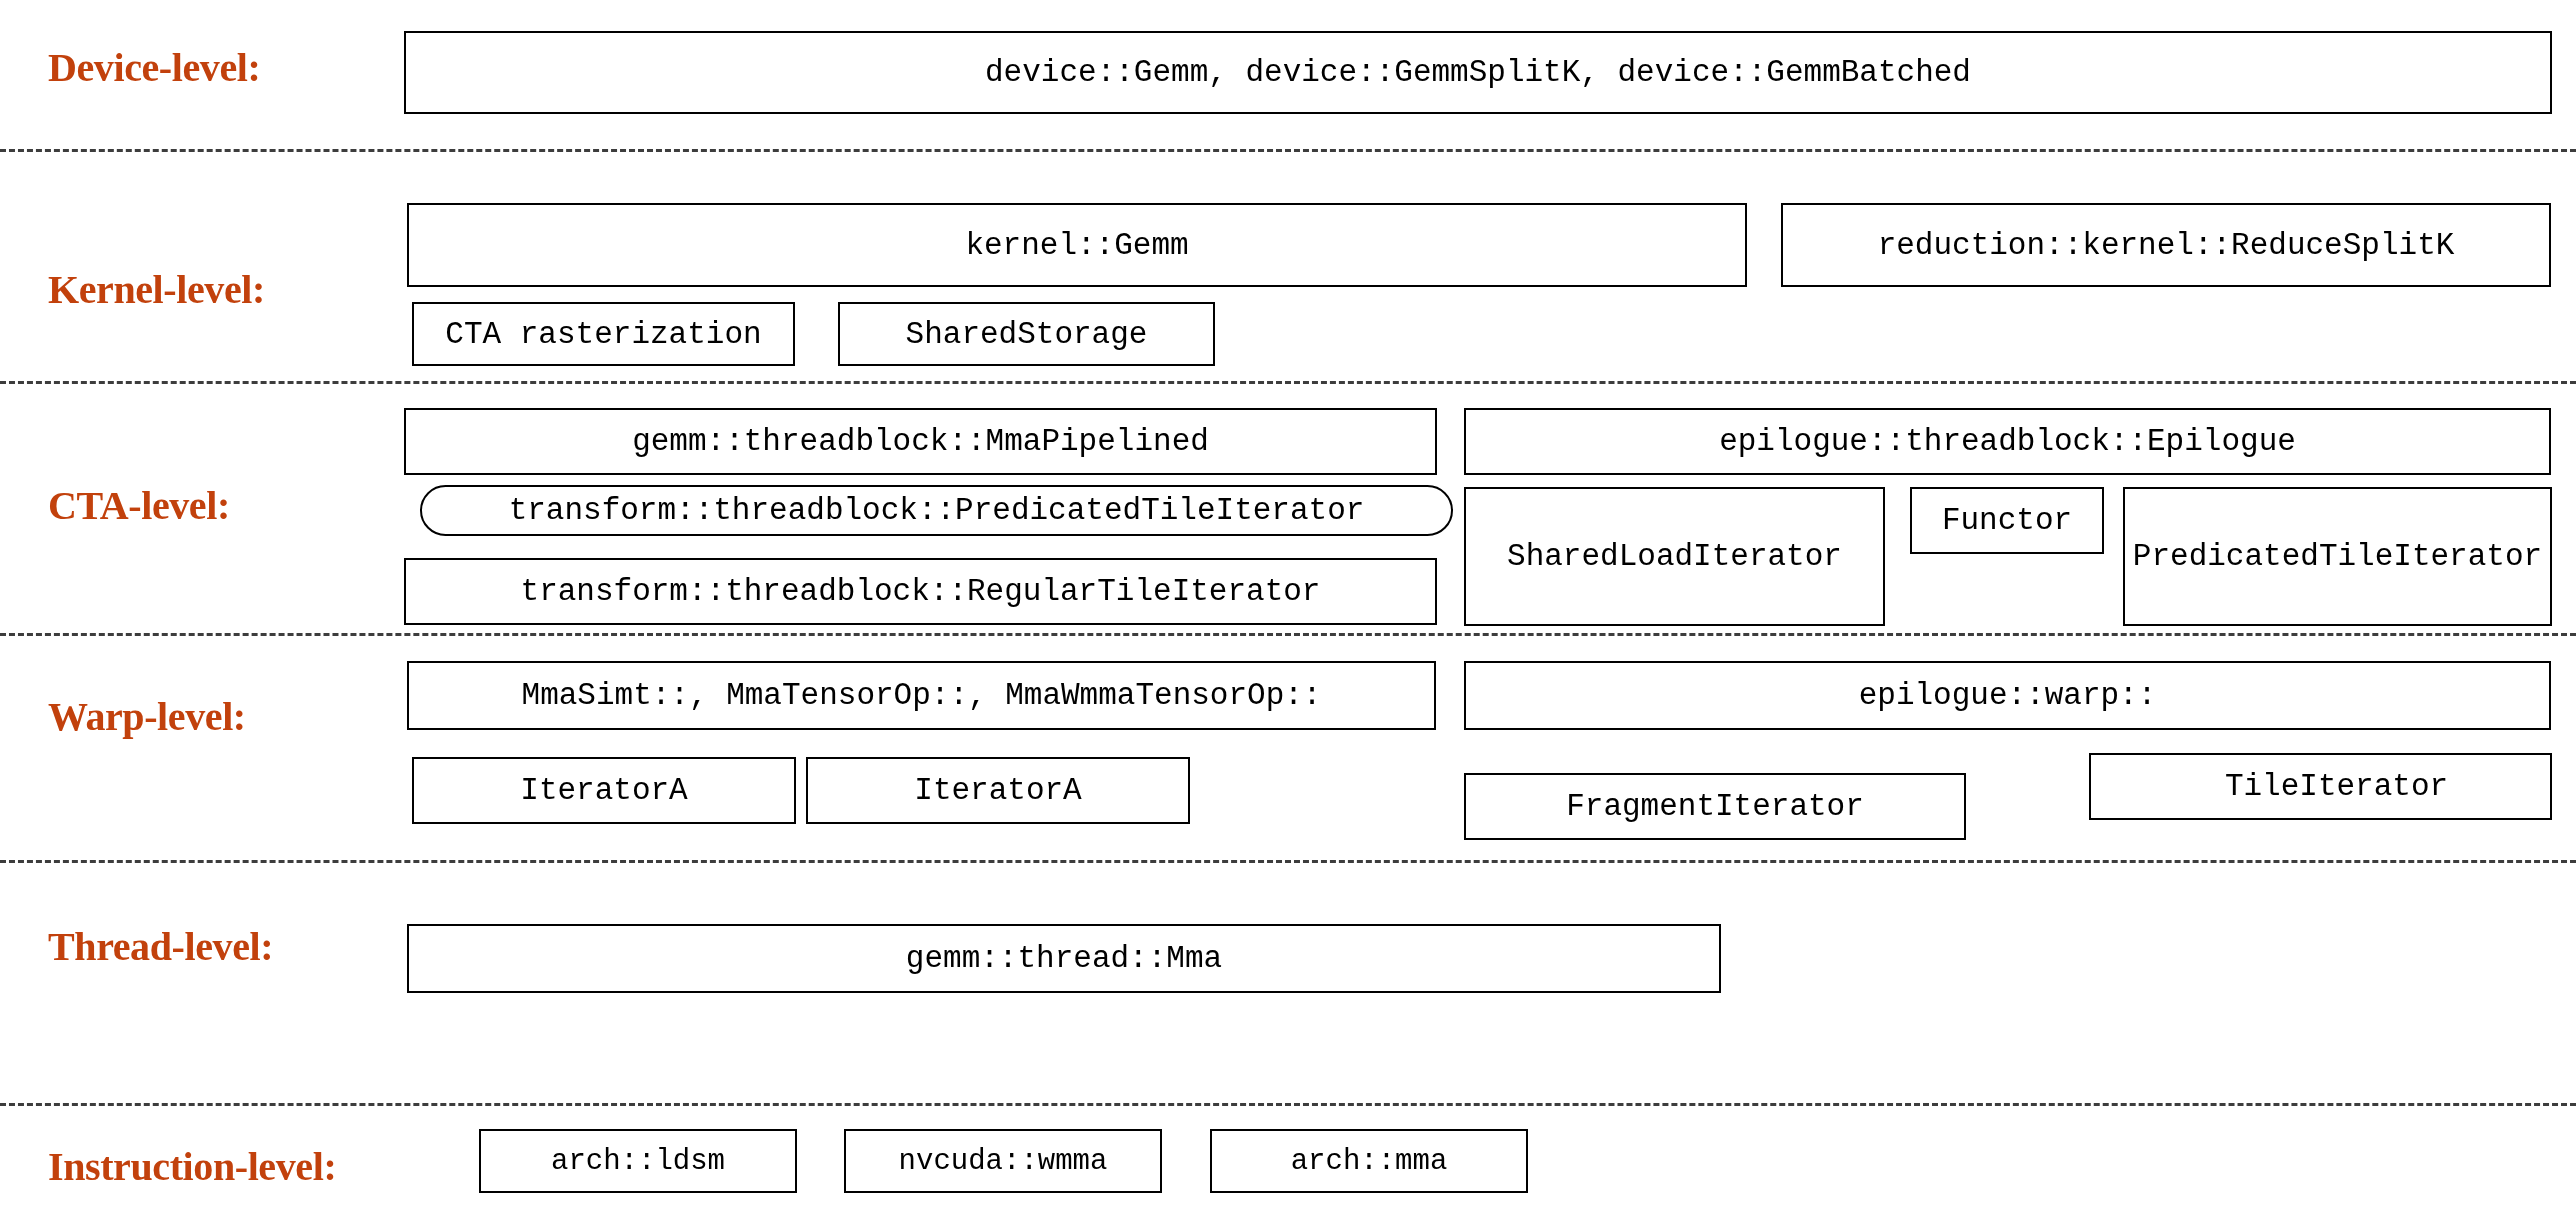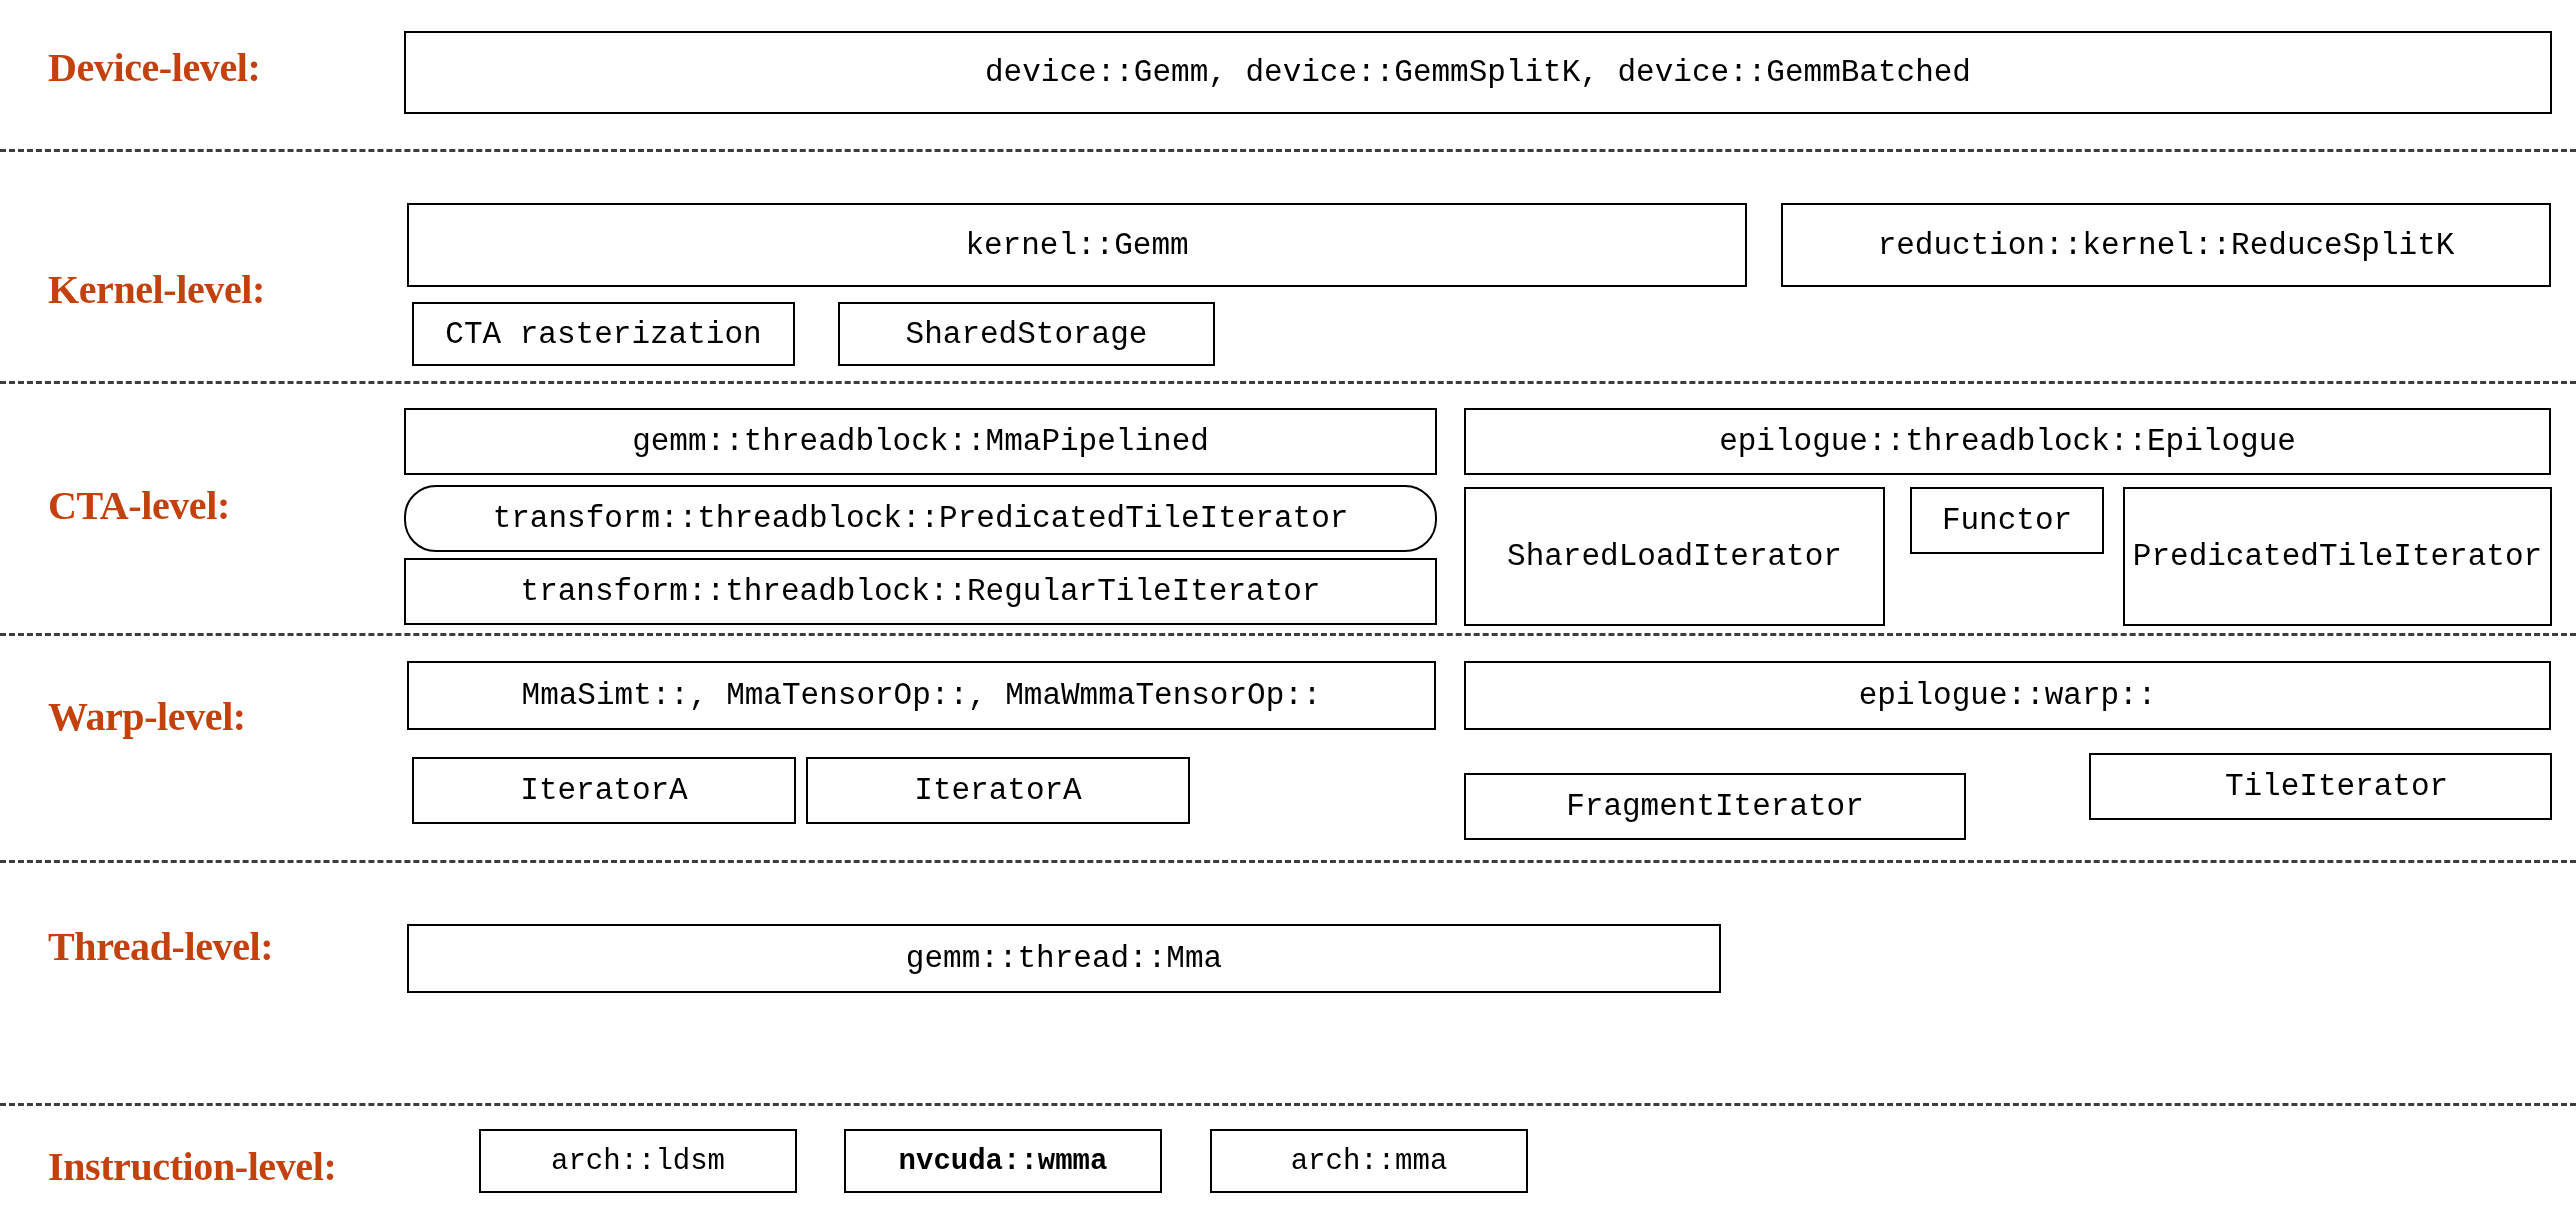--- a/index.html
+++ b/index.html
@@ -57,21 +57,21 @@
   </div>
 
   <div class="divider" style="top:381px;"></div>
 
   <div class="row-label" style="top:482px;">CTA-level:</div>
 
   <div class="box" style="left:404px;top:408px;width:1033px;height:67px;">
     <span>gemm::threadblock::MmaPipelined</span>
   </div>
 
-  <div class="box" style="left:404px;top:485px;width:1033px;height:67px;border-radius:32px;">
+  <div class="box" style="left:420px;top:485px;width:1033px;height:51px;border-radius:32px;">
     <span>transform::threadblock::PredicatedTileIterator</span>
   </div>
 
   <div class="box" style="left:404px;top:558px;width:1033px;height:67px;">
     <span>transform::threadblock::RegularTileIterator</span>
   </div>
 
   <div class="box" style="left:1464px;top:408px;width:1087px;height:67px;">
     <span>epilogue::threadblock::Epilogue</span>
   </div>
@@ -125,21 +125,21 @@
   </div>
 
   <div class="divider" style="top:1103px;"></div>
 
   <div class="row-label" style="top:1143px;">Instruction-level:</div>
 
   <div class="box small" style="left:479px;top:1129px;width:318px;height:64px;">
     <span>arch::ldsm</span>
   </div>
 
-  <div class="box small" style="left:844px;top:1129px;width:318px;height:64px;font-weight:bold;">
+  <div class="box small" style="left:844px;top:1129px;width:318px;height:64px;">
     <span>nvcuda::wmma</span>
   </div>
 
   <div class="box small" style="left:1210px;top:1129px;width:318px;height:64px;">
     <span>arch::mma</span>
   </div>
 
 </div>
 
 

